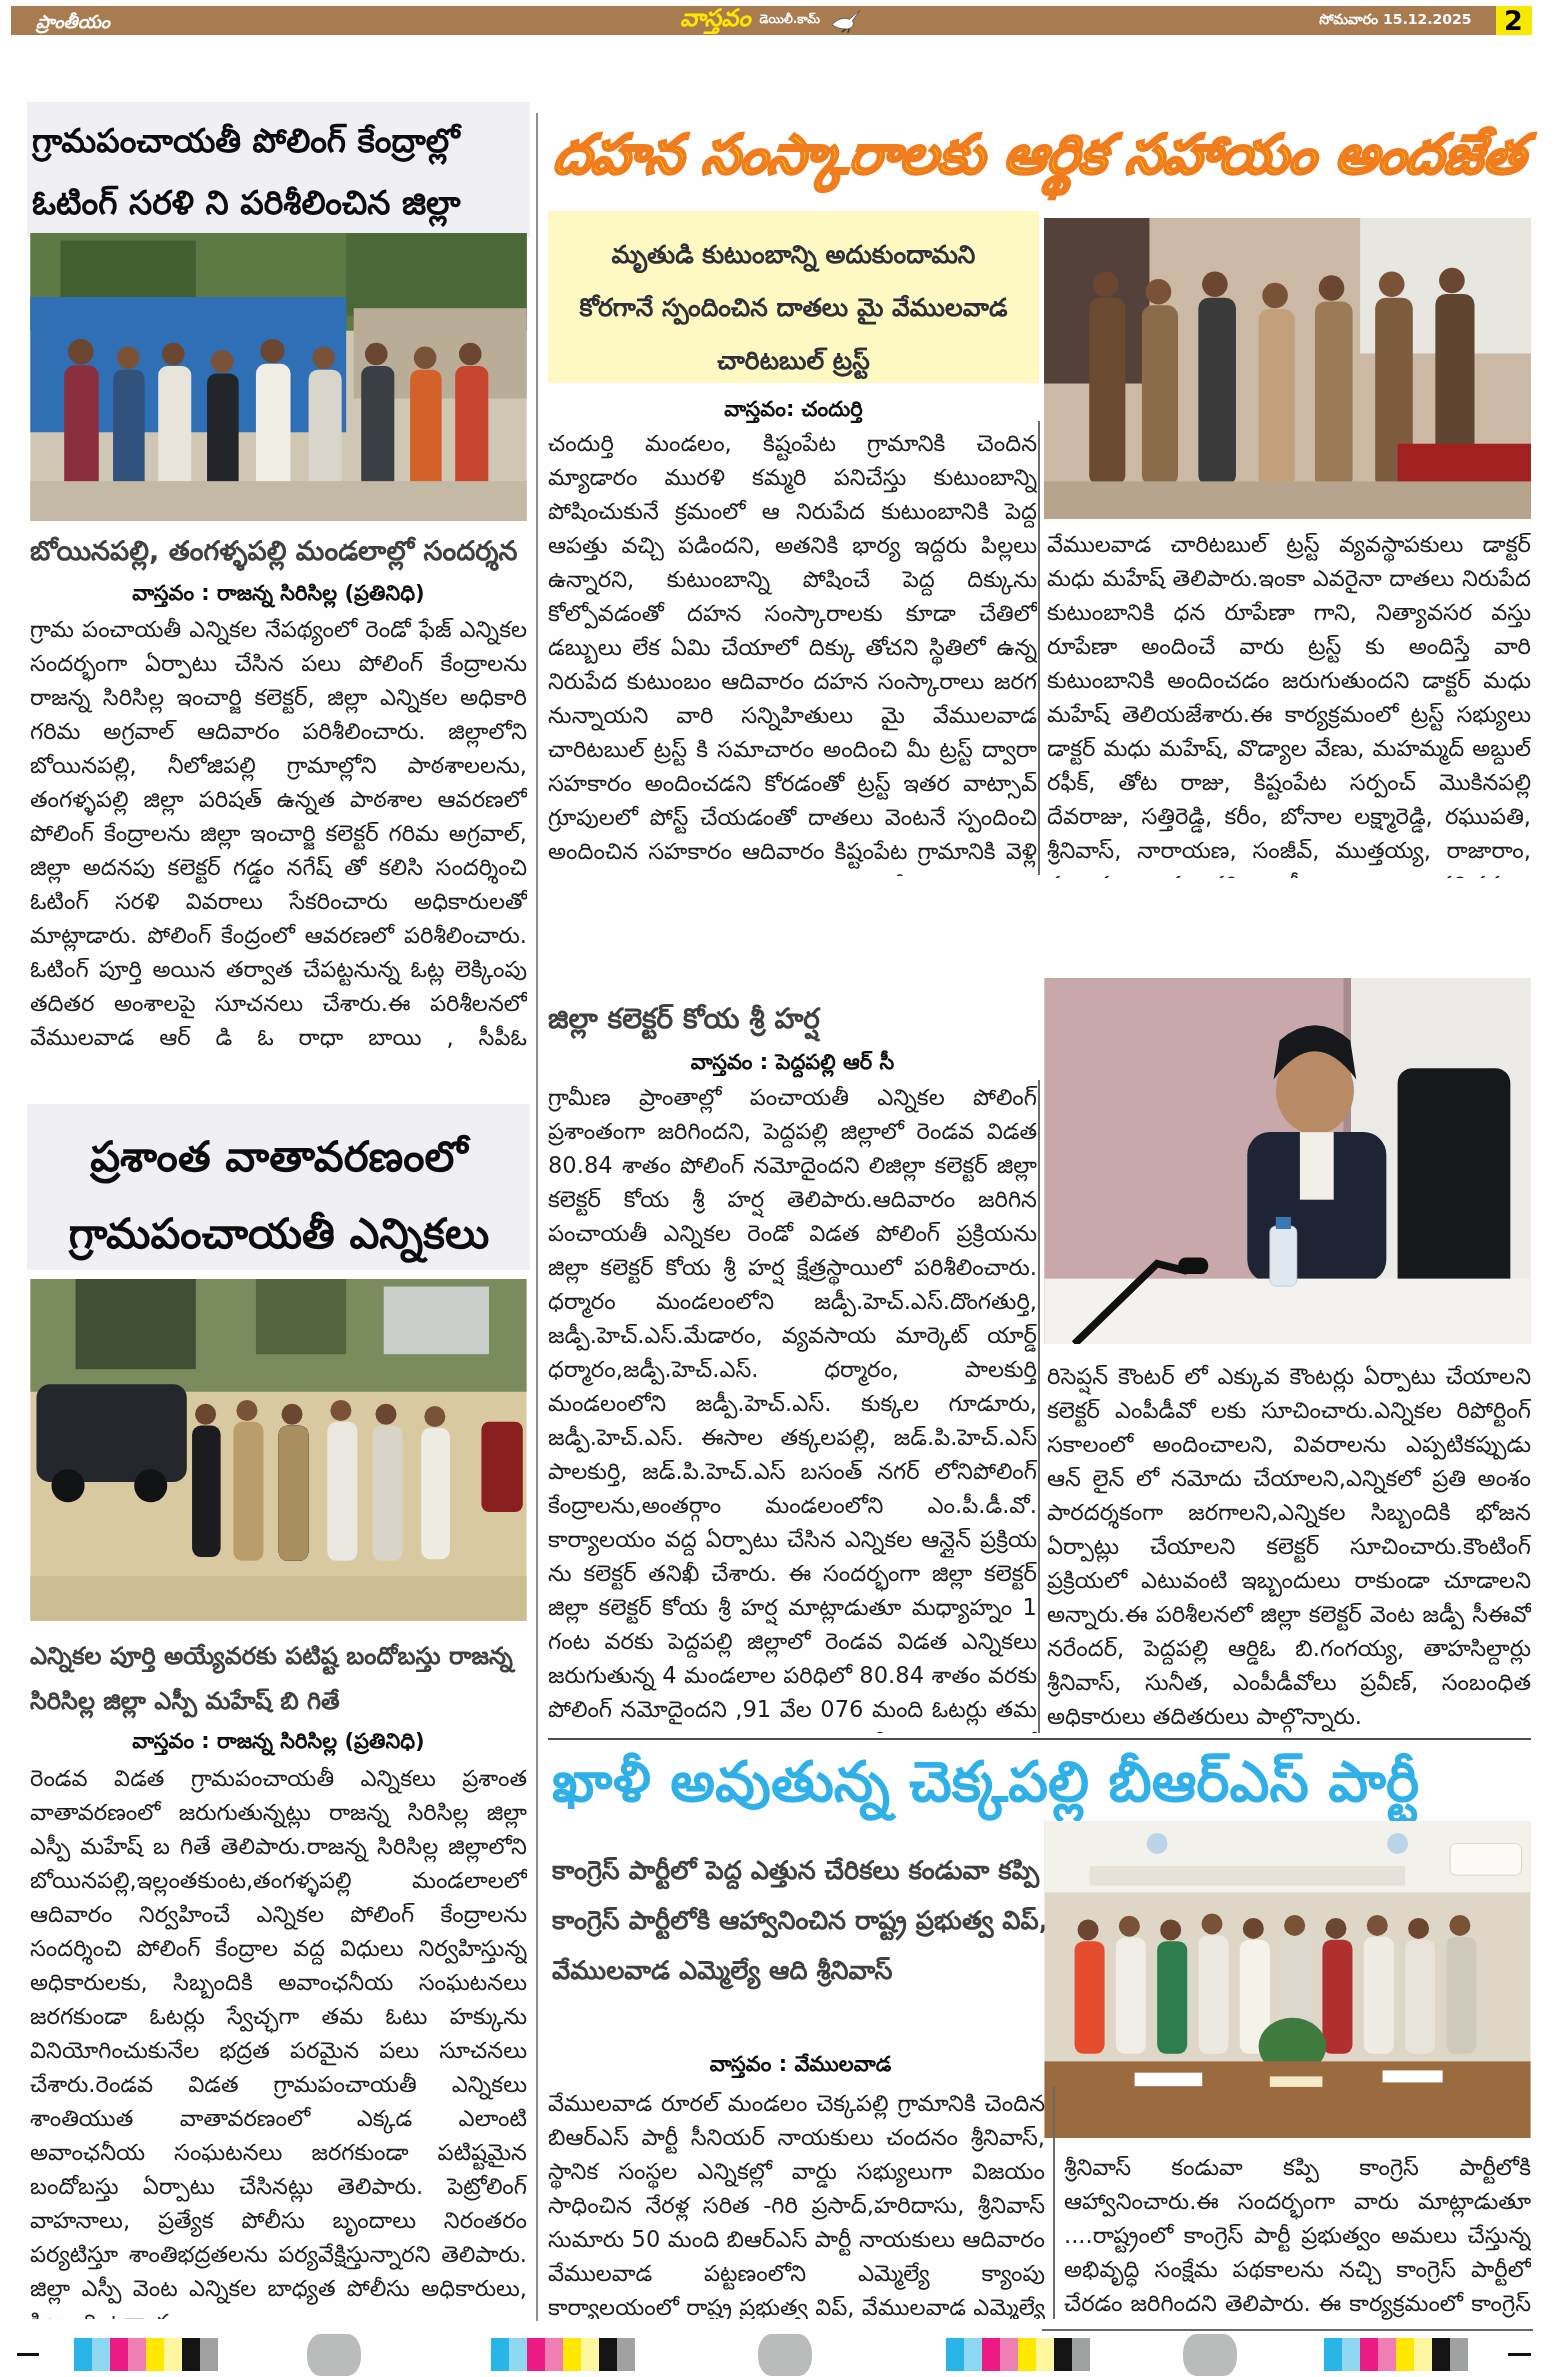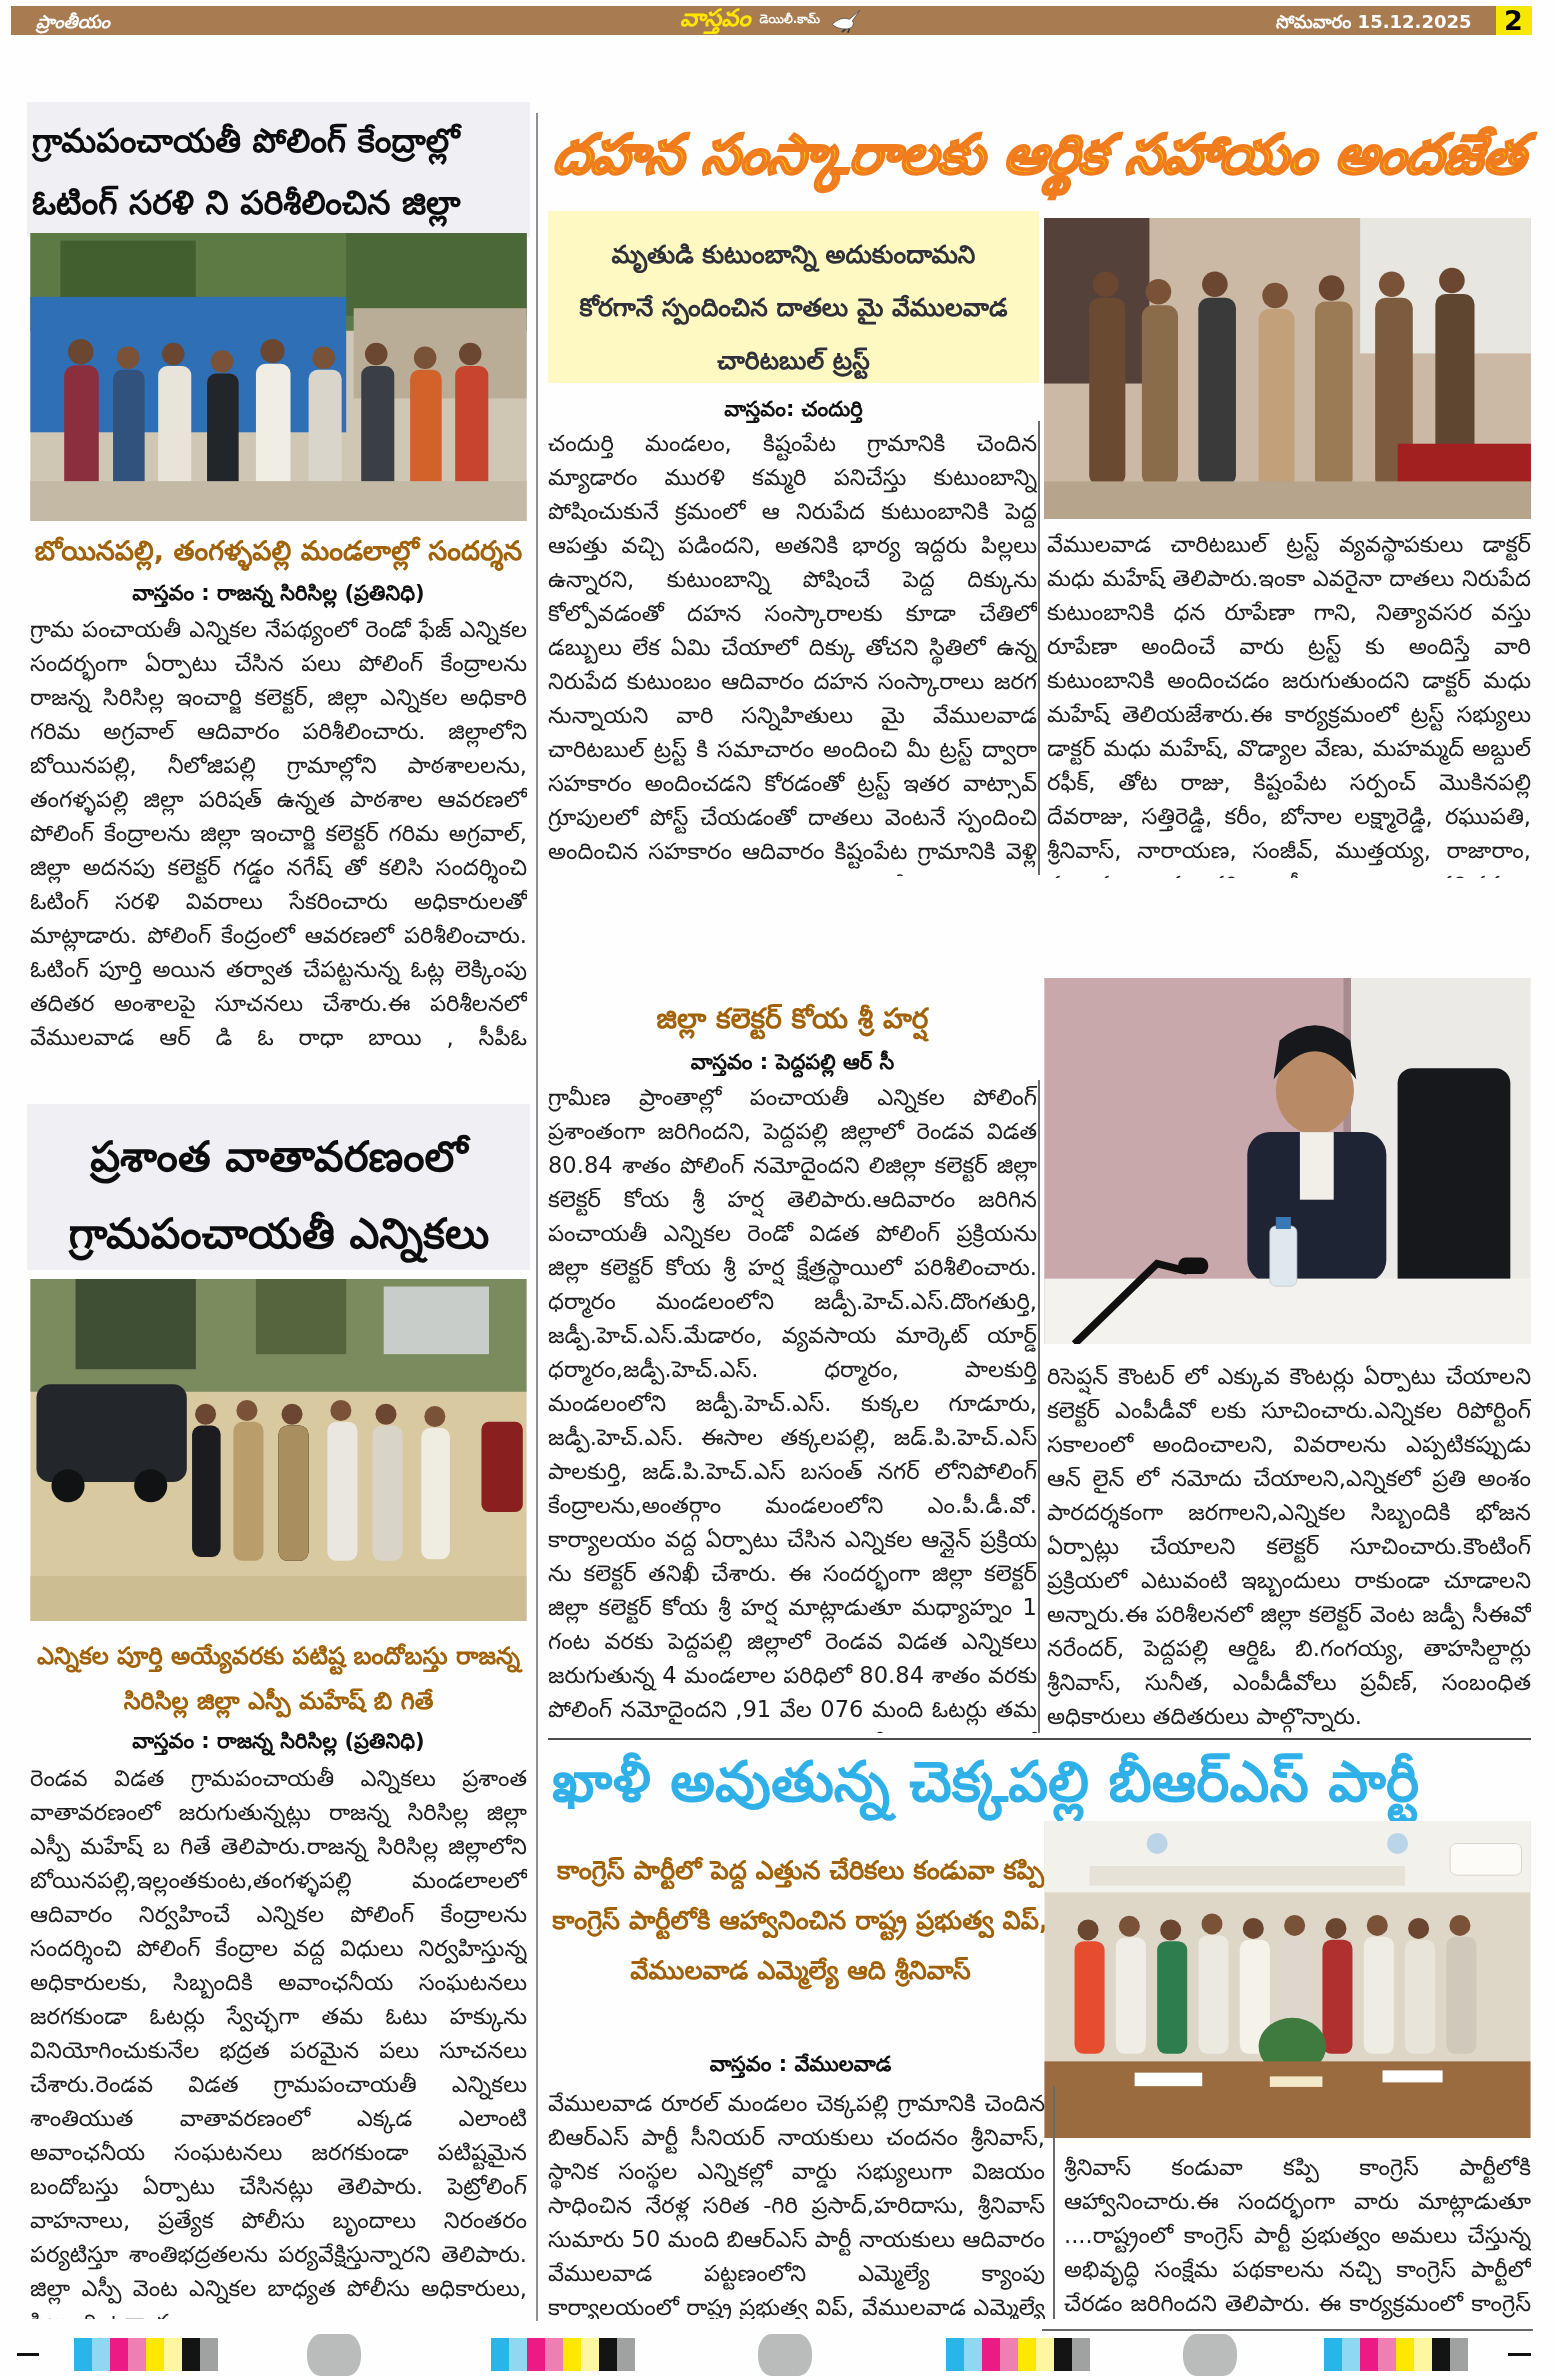--- a/index.html
+++ b/index.html
@@ -6,35 +6,35 @@
   .page{position:relative;width:1555px;height:2377px;background:#fefefe;overflow:hidden;
         font-family:"DejaVu Sans","Liberation Sans",sans-serif;}
   .abs{position:absolute;}
 
   
   .topbar{position:absolute;left:10.5px;top:6px;width:1521px;height:29px;background:#a97b51;}
   .tb-left{position:absolute;left:25.6px;top:4.5px;color:#ffffff;font-size:18px;font-style:italic;font-weight:600;}
   .tb-center{position:absolute;left:50%;top:0;transform:translateX(-50%);height:29px;display:flex;align-items:center;gap:9px;}
   .mast-main{color:#ffe600;font-size:24px;font-weight:800;font-style:italic;}
   .mast-suffix{color:#ffffff;font-size:12px;font-weight:600;}
-  .tb-date{position:absolute;right:60px;top:5.3px;color:#ffffff;font-size:18px;font-weight:600;}
+  .tb-date{position:absolute;right:60px;top:5.3px;color:#ffffff;font-size:14px;font-weight:600;}
   .page-box{position:absolute;right:0;top:0;width:36px;height:29px;background:#f6e800;color:#000;
             font-size:27px;font-weight:800;display:flex;align-items:center;justify-content:center;}
 
   
   .vrule{background:#8f8f8f;width:1.5px;}
   .hrule{background:#4a4a4a;height:1.5px;}
 
   
   .headline-black{font-weight:800;color:#0d0d0d;}
   .headline-pink{font-weight:800;color:#e53c9d;}
   .headline-cyan{font-weight:800;color:#2fb0e8;}
   .headline-orange{font-weight:800;font-style:italic;color:#ffd40a;
       -webkit-text-stroke:2.3px #f07c1d;transform:skewX(-6deg);}
-  .subhead{font-weight:700;color:#a16207;text-align:center;}
+  .subhead{font-weight:700;color:#404040;text-align:left;}
   .byline{font-size:21px;font-weight:700;text-align:center;color:#111;}
   .body-text{font-size:22.6px;line-height:34px;text-align:justify;color:#1e1e1e;overflow:hidden;}
   .subbox{background:#fef9c3;color:#2f3039;font-weight:600;text-align:center;}
   .hl-bg{background:#f0eff4;}
 
   
   .photo{display:block;}
 
   
   .sw{display:inline-block;width:18px;height:33px;}

